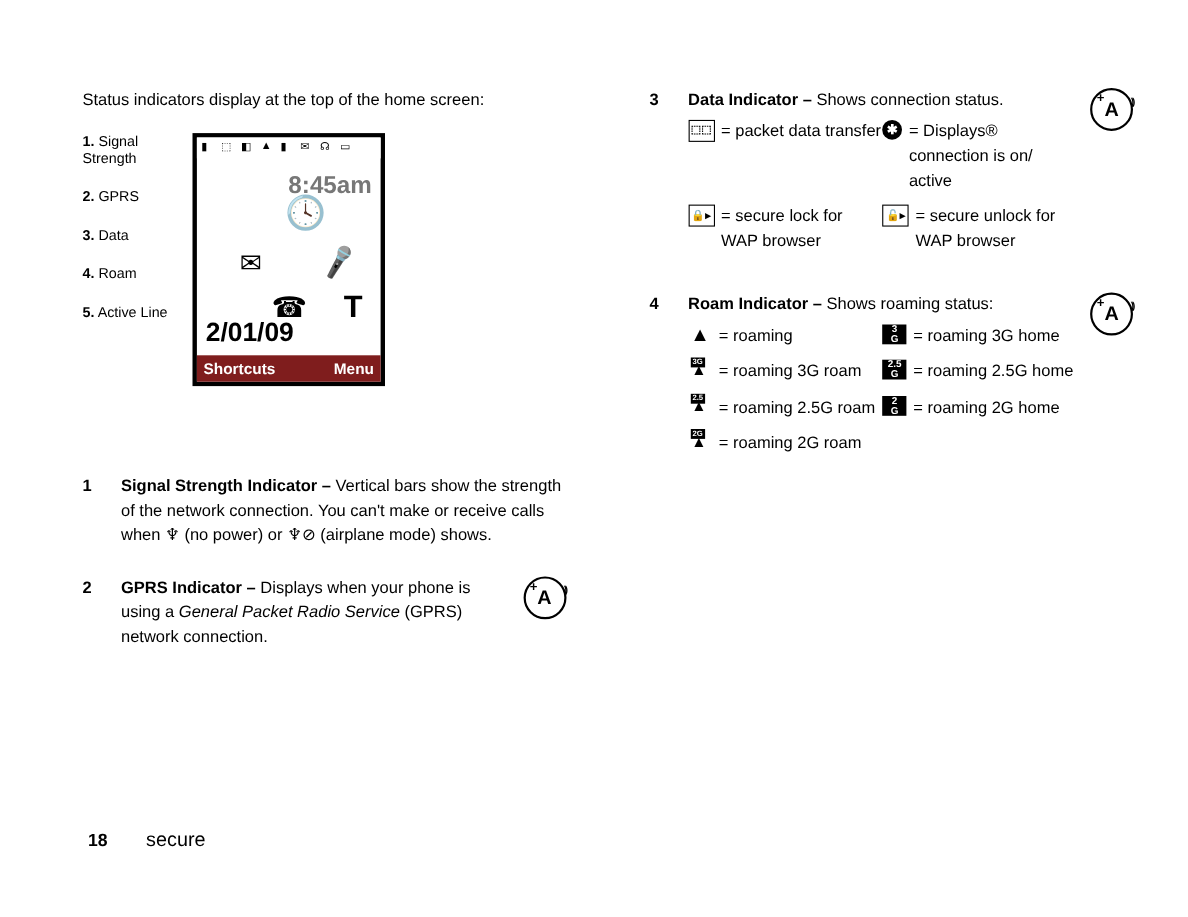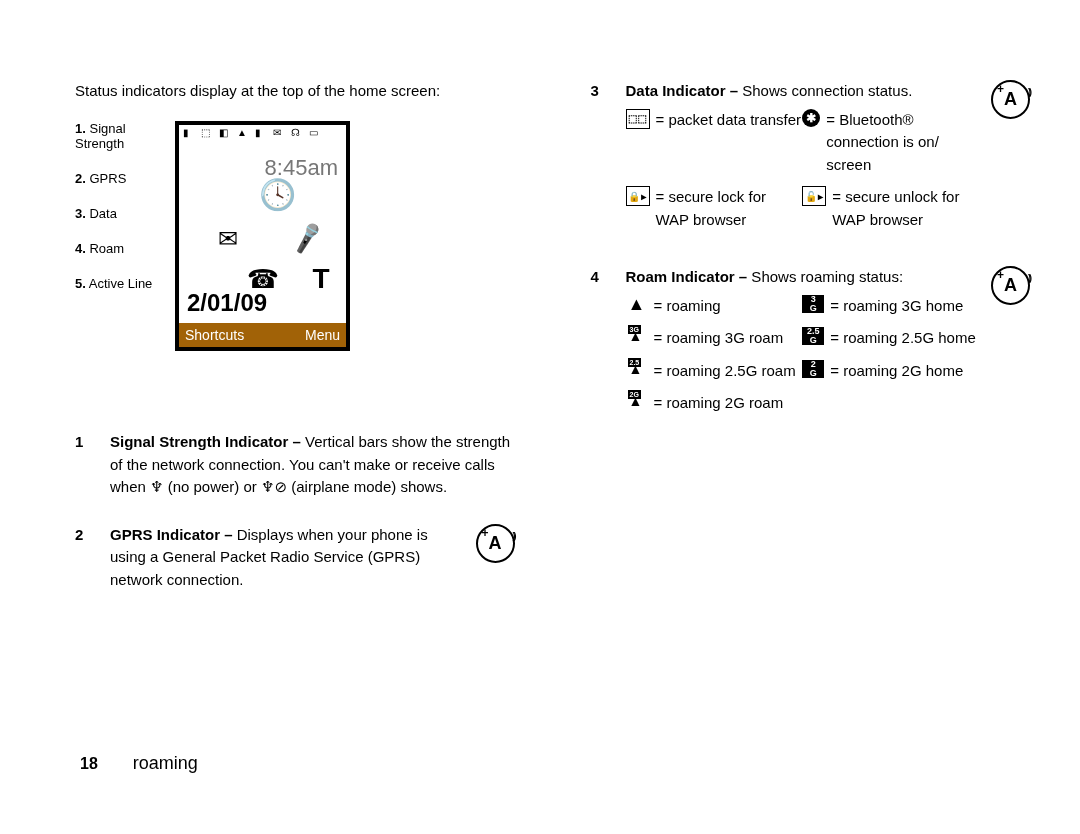--- a/index.html
+++ b/index.html
@@ -72,44 +72,44 @@
 .status-bar span {
   width: 14px;
   height: 10px;
   display: inline-block;
 }
 .time {
   position: absolute;
   right: 8px;
   top: 30px;
   font-size: 22px;
-  font-weight: normal;
+  font-weight: bold;
   color: #777;
 }
 .phone-date {
   position: absolute;
   left: 8px;
   bottom: 30px;
   font-size: 24px;
   font-weight: bold;
 }
 .softkeys {
   position: absolute;
   bottom: 0;
   left: 0;
   right: 0;
   height: 24px;
-  background: #a16207;
+  background: #7f1d1d;
   color: #fff;
   display: flex;
   justify-content: space-between;
   align-items: center;
   padding: 0 6px;
   font-size: 14px;
-  font-weight: normal;
+  font-weight: bold;
   margin-top: 40px;
 }
 .right-labels {
   width: 100px;
   font-size: 14px;
   margin-left: 10px;
 }
 .desc-list {
   margin-top: 10px;
 }
@@ -123,20 +123,21 @@
   font-weight: bold;
   flex-shrink: 0;
 }
 .desc-body {
   flex: 1;
 }
 .desc-body .title {
   font-weight: bold;
 }
 .italic {
+  font-style: italic;
 }
 .aux-icon {
   width: 35px;
   height: 35px;
   border: 2.5px solid #000;
   border-radius: 50%;
   display: flex;
   align-items: center;
   justify-content: center;
   font-weight: bold;
@@ -325,21 +326,21 @@
       <div class="desc-num">3</div>
       <div class="desc-body">
         <span class="title">Data Indicator –</span><span> Shows connection status.</span>
         <div class="grid2">
           <div>
               <span class="sym sym-box-white">⬚⬚</span>
               <span>= packet data transfer</span>
             </div>
           <div>
               <span class="sym sym-circle-black">✱</span>
-              <span>= Bluetooth® connection is on/ screen</span>
+              <span>= Displays® connection is on/ active</span>
             </div>
         </div>
         <div class="grid2">
           <div>
               <span class="sym sym-box-white">🔒▸</span>
               <span>= secure lock for WAP browser</span>
             </div>
           <div>
               <span class="sym sym-box-white">🔓▸</span>
               <span>= secure unlock for WAP browser</span>
@@ -400,14 +401,14 @@
           <div></div>
         </div>
       </div>
       <div class="aux-icon">A</div>
     </div>
   </div>
 </div>
 
 <div class="footer">
   <span class="pn">18</span>
-  <span>roaming</span>
+  <span>secure</span>
 </div>
 
 </body></html>

